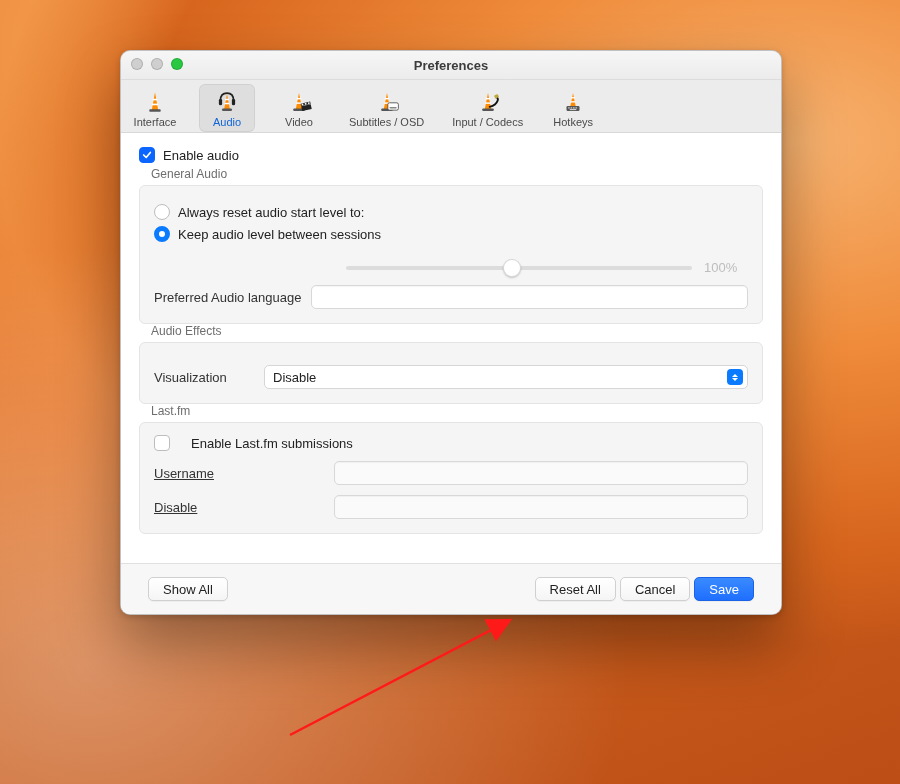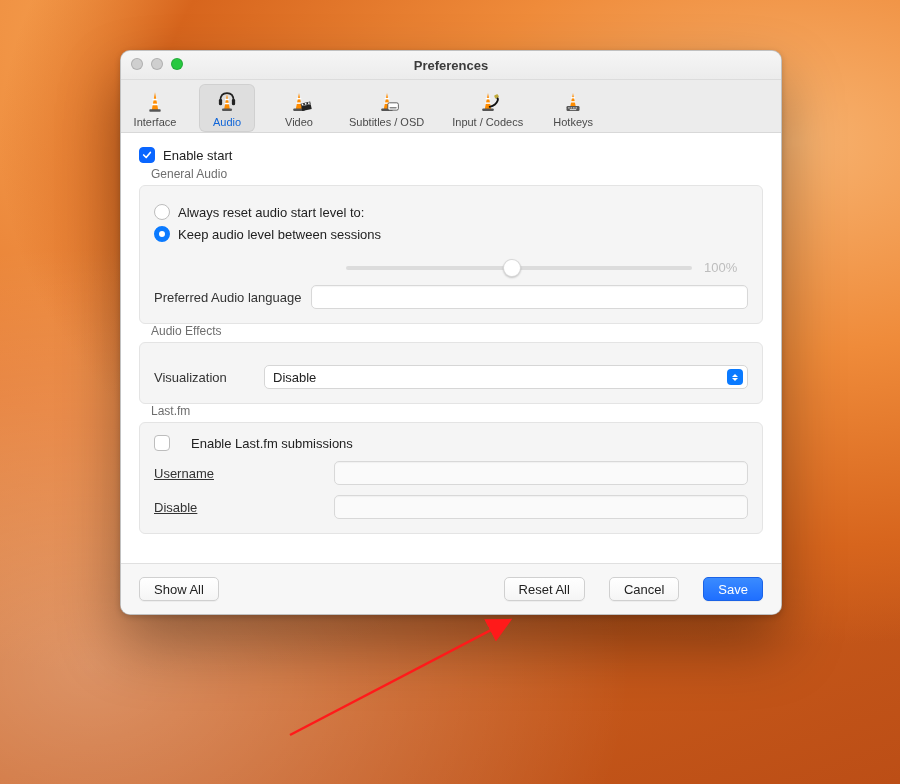--- a/index.html
+++ b/index.html
@@ -256,22 +256,22 @@
 
   
   .footer {
     position: absolute;
     left: 0; right: 0; bottom: 0;
     height: 50px;
     border-top: 1px solid #e0e0e0;
     background: #f7f7f7;
     display: flex;
     align-items: center;
-    padding: 0 18px;
-    gap: 24px;
+    padding: 0 27px;
+    gap: 4px;
   }
   .spacer { flex: 1; }
   .btn {
     height: 22px;
     padding: 0 14px;
     border-radius: 5px;
     border: 1px solid #d0d0d0;
     background: linear-gradient(#ffffff,#f5f5f5);
     font-size: 13px;
     color: #222;
@@ -407,21 +407,21 @@
     </div>
 
     <div class="content">
 
       <div class="chk-row">
         <span class="chk checked">
           <svg width="10" height="10" viewBox="0 0 12 12">
               <path d="M2 6 L5 9 L10 3" fill="none" stroke="#fff" stroke-width="2" stroke-linecap="round" stroke-linejoin="round"></path>
             </svg>
         </span>
-        <span>Enable start</span>
+        <span>Enable audio</span>
       </div>
 
       <div class="group">
         <div class="group-title">General Audio</div>
         <div class="group-box">
           <div class="radio-row">
             <span class="radio"></span>
             <span>Always reset audio start level to:</span>
           </div>
           <div class="radio-row">

